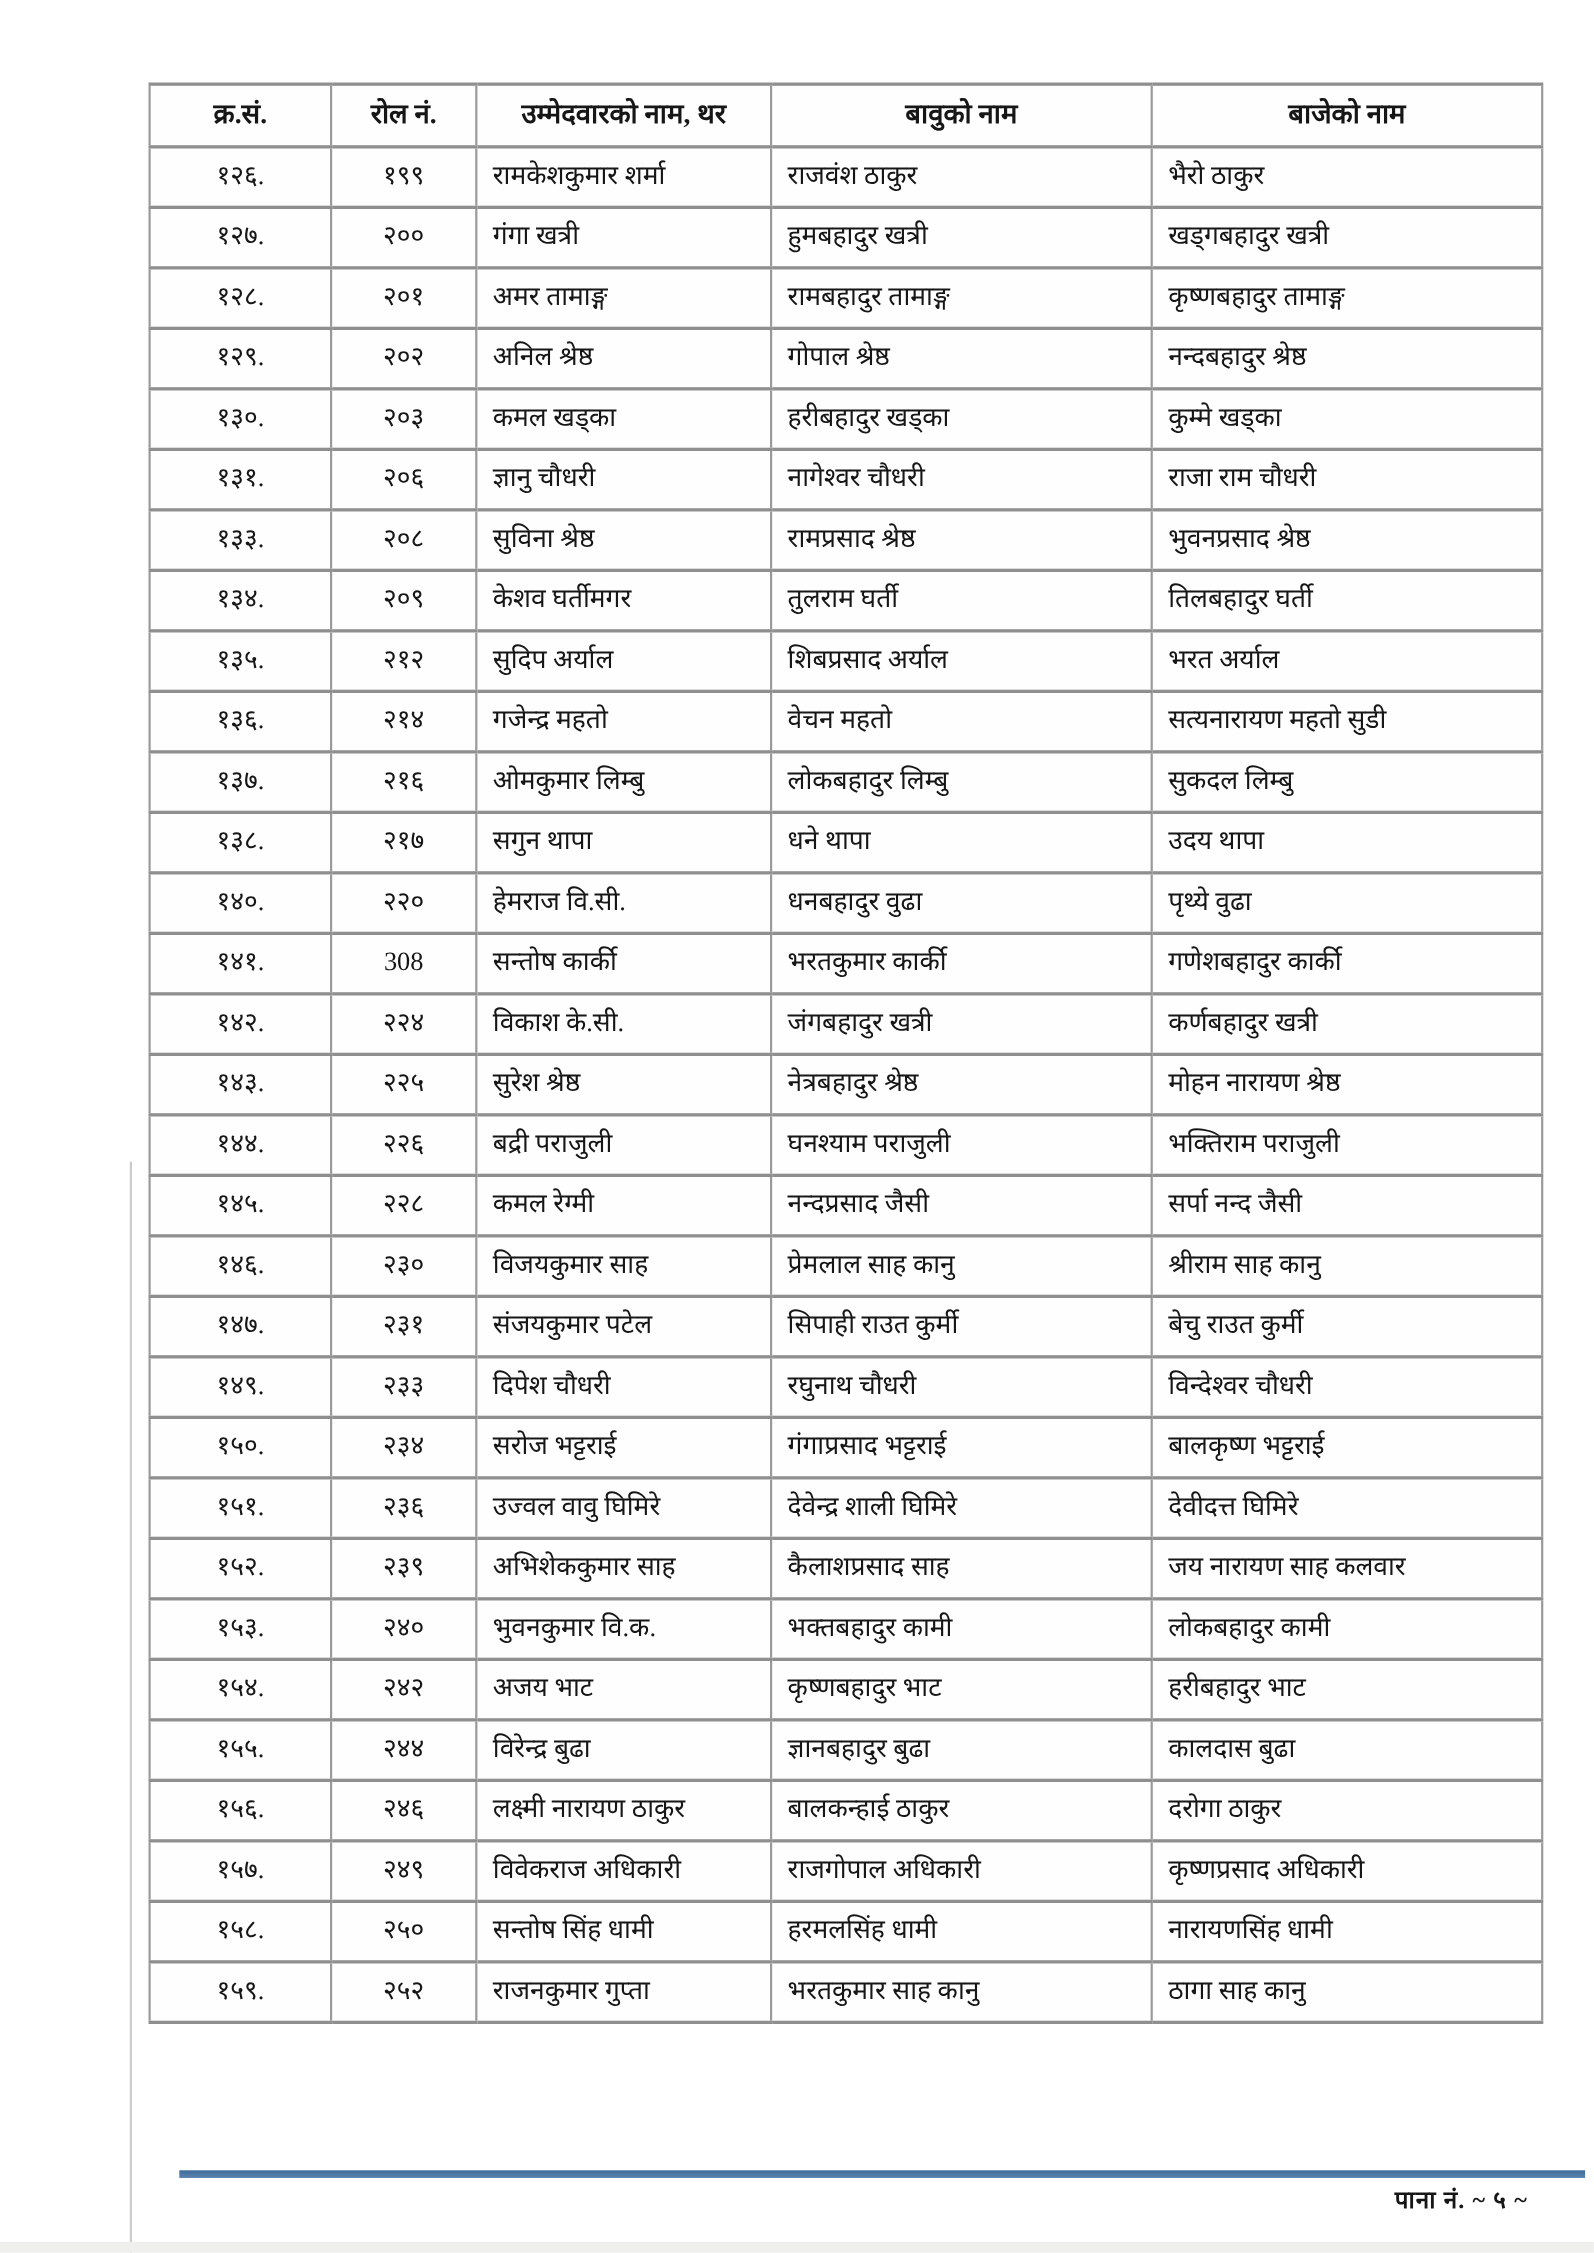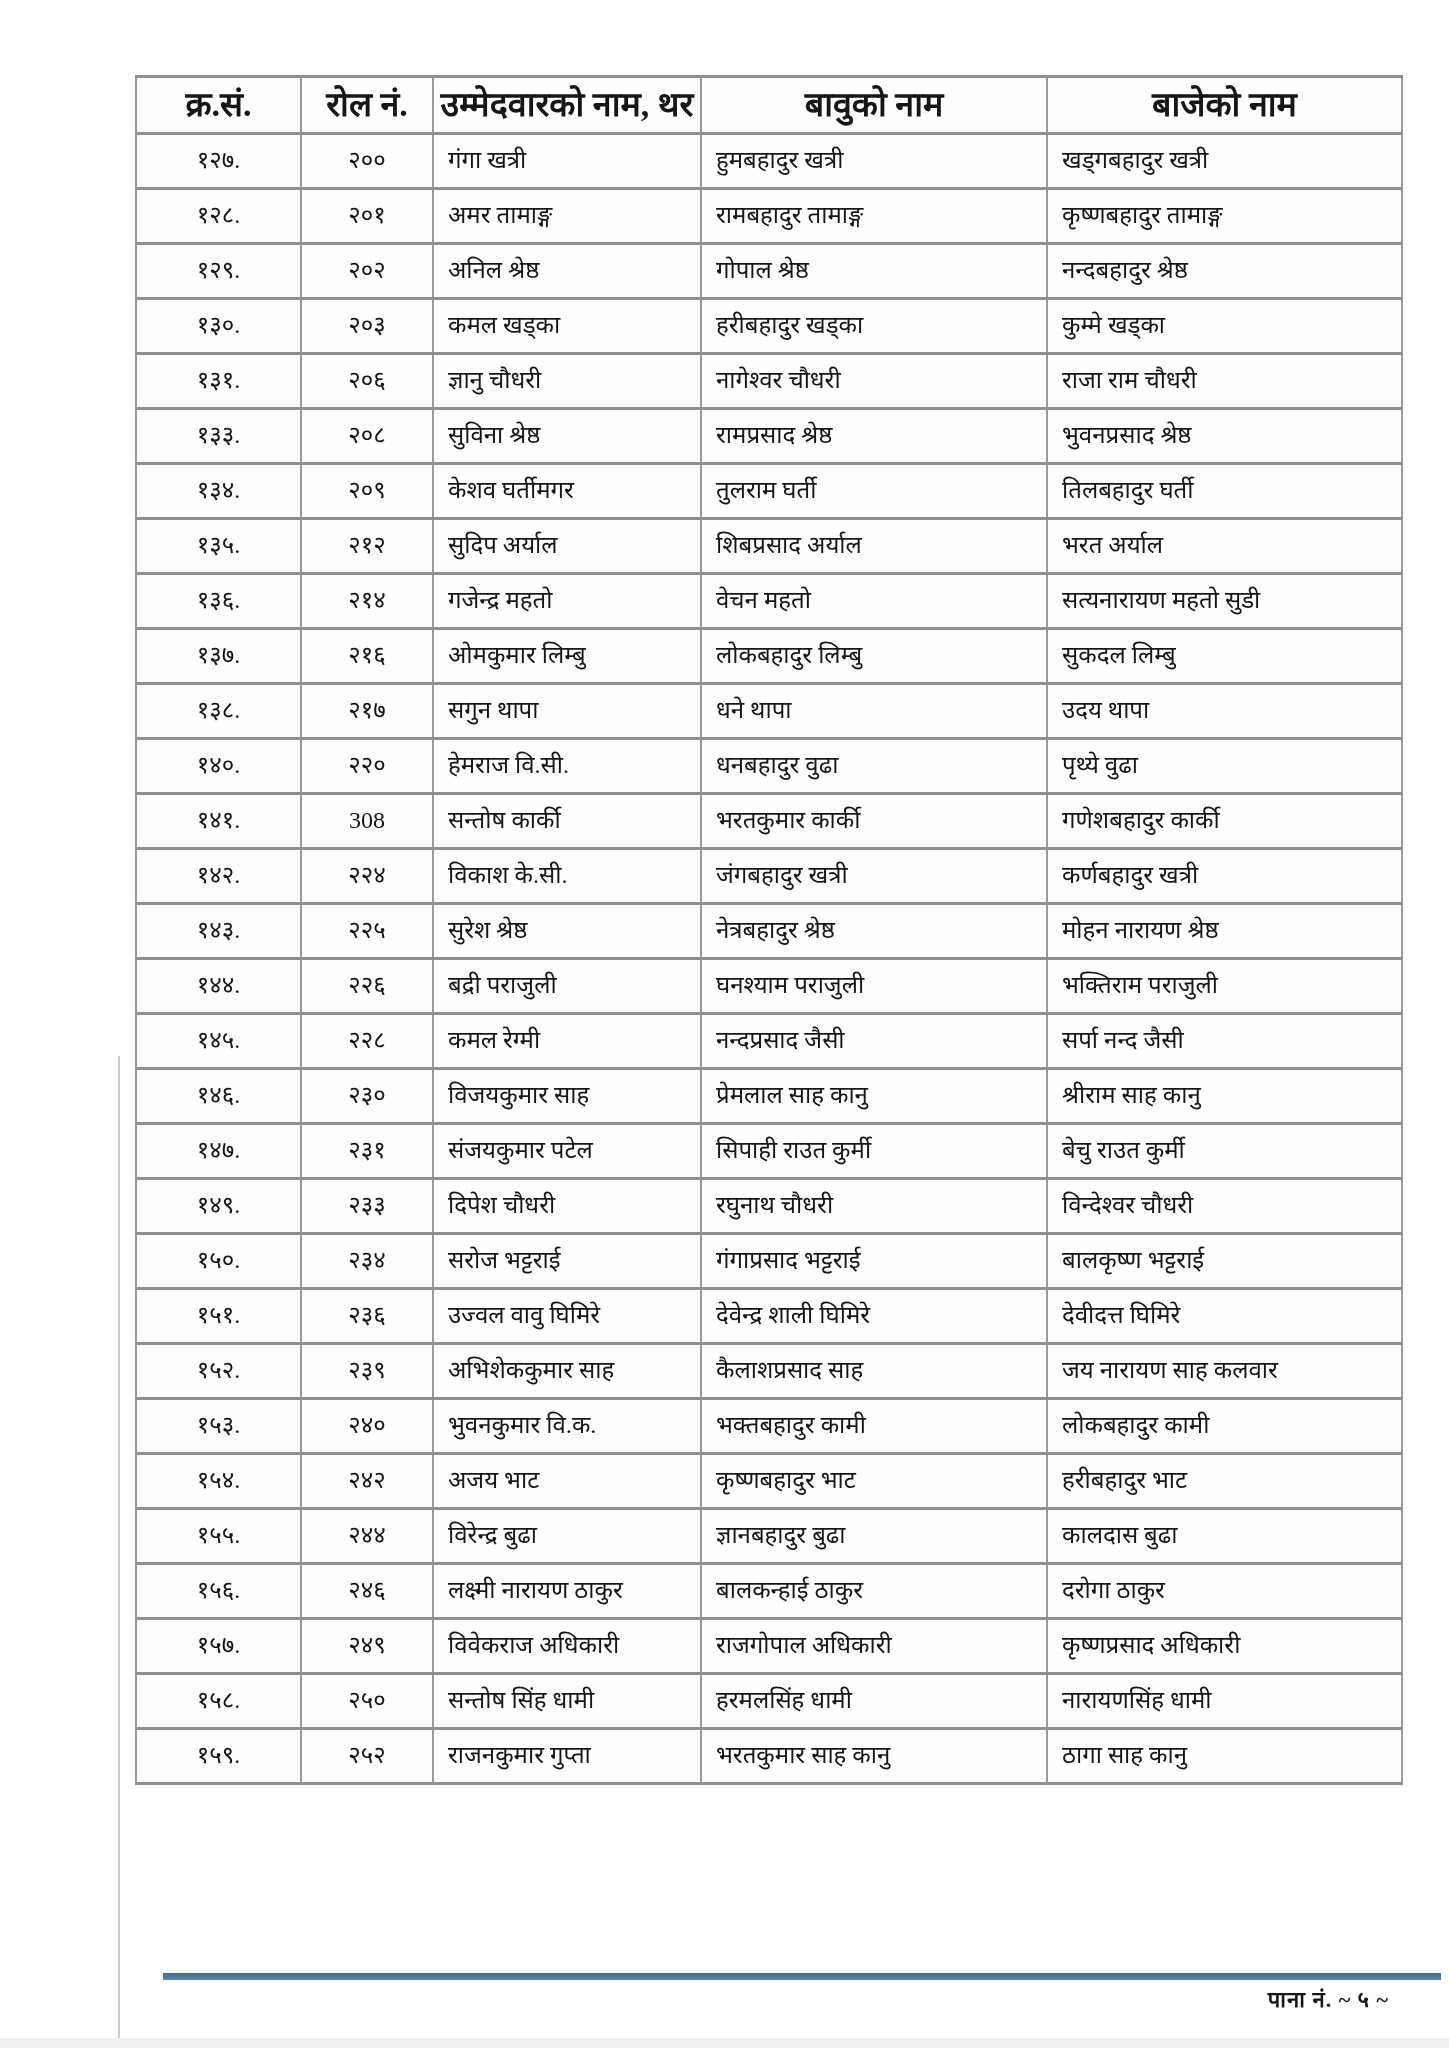--- a/index.html
+++ b/index.html
@@ -23,21 +23,21 @@
   }
   table.candidates, th, td {
     border-left: 2px solid #9a9a9a;
     border-right: 2px solid #9a9a9a;
     border-top: 3px solid #8f8f8f;
     border-bottom: 3px solid #8f8f8f;
   }
   table.candidates { border: 2px solid #6e6e6e; }
   thead th {
     height: 54px;
-    font-size: 34px;
+    font-size: 25px;
     font-weight: bold;
     text-align: center;
     vertical-align: middle;
     padding: 0 4px;
     line-height: 1.1;
   }
   tbody td {
     height: 50px;
     font-size: 24px;
     vertical-align: middle;
@@ -95,20 +95,27 @@
       <tr>
         <th>क्र.सं.</th>
         <th>रोल नं.</th>
         <th>उम्मेदवारको नाम, थर</th>
         <th>बावुको नाम</th>
         <th>बाजेको नाम</th>
       </tr>
     </thead>
     <tbody>
         <tr>
+          <td class="col-sn">१२६.</td>
+          <td class="col-roll">१९९</td>
+          <td class="col-name">रामकेशकुमार शर्मा</td>
+          <td class="col-father">राजवंश ठाकुर</td>
+          <td class="col-grandfather">भैरो ठाकुर</td>
+        </tr>
+        <tr>
           <td class="col-sn">१२७.</td>
           <td class="col-roll">२००</td>
           <td class="col-name">गंगा खत्री</td>
           <td class="col-father">हुमबहादुर खत्री</td>
           <td class="col-grandfather">खड्गबहादुर खत्री</td>
         </tr>
         <tr>
           <td class="col-sn">१२८.</td>
           <td class="col-roll">२०१</td>
           <td class="col-name">अमर तामाङ्ग</td>

